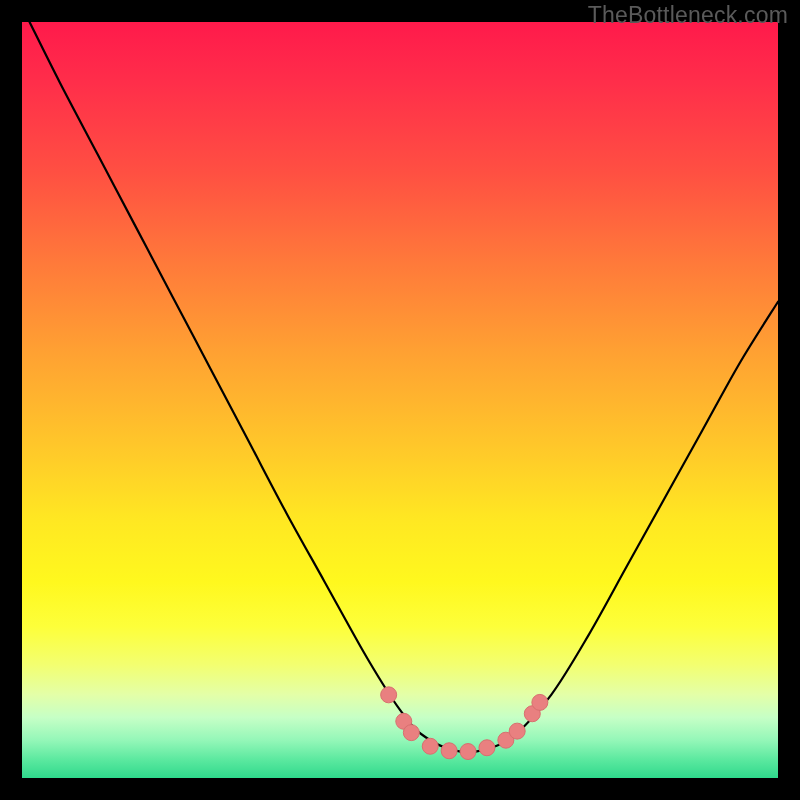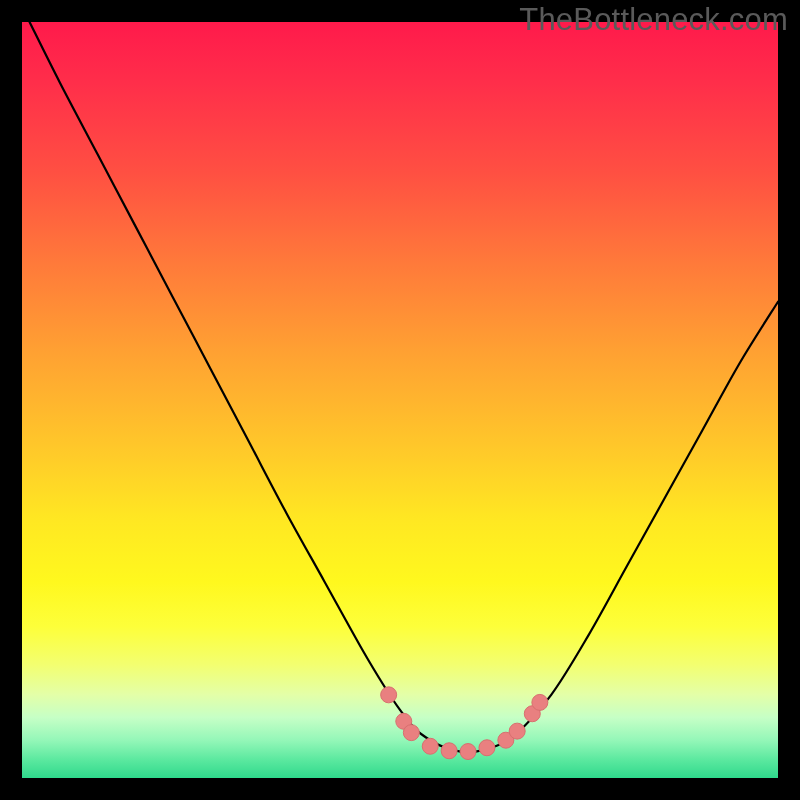--- a/index.html
+++ b/index.html
@@ -50,21 +50,21 @@
     position: absolute;
     left: 0; top: 0;
     width: 756px;
     height: 756px;
   }
   .watermark {
     position: absolute;
     top: 2px;
     right: 12px;
     color: #5a5a5a;
-    font-size: 31px;
+    font-size: 23px;
     font-weight: 400;
     letter-spacing: 0.2px;
     user-select: none;
   }
 </style>
 </head>
 <body>
 
 <div class="frame">
   <div class="plot">

